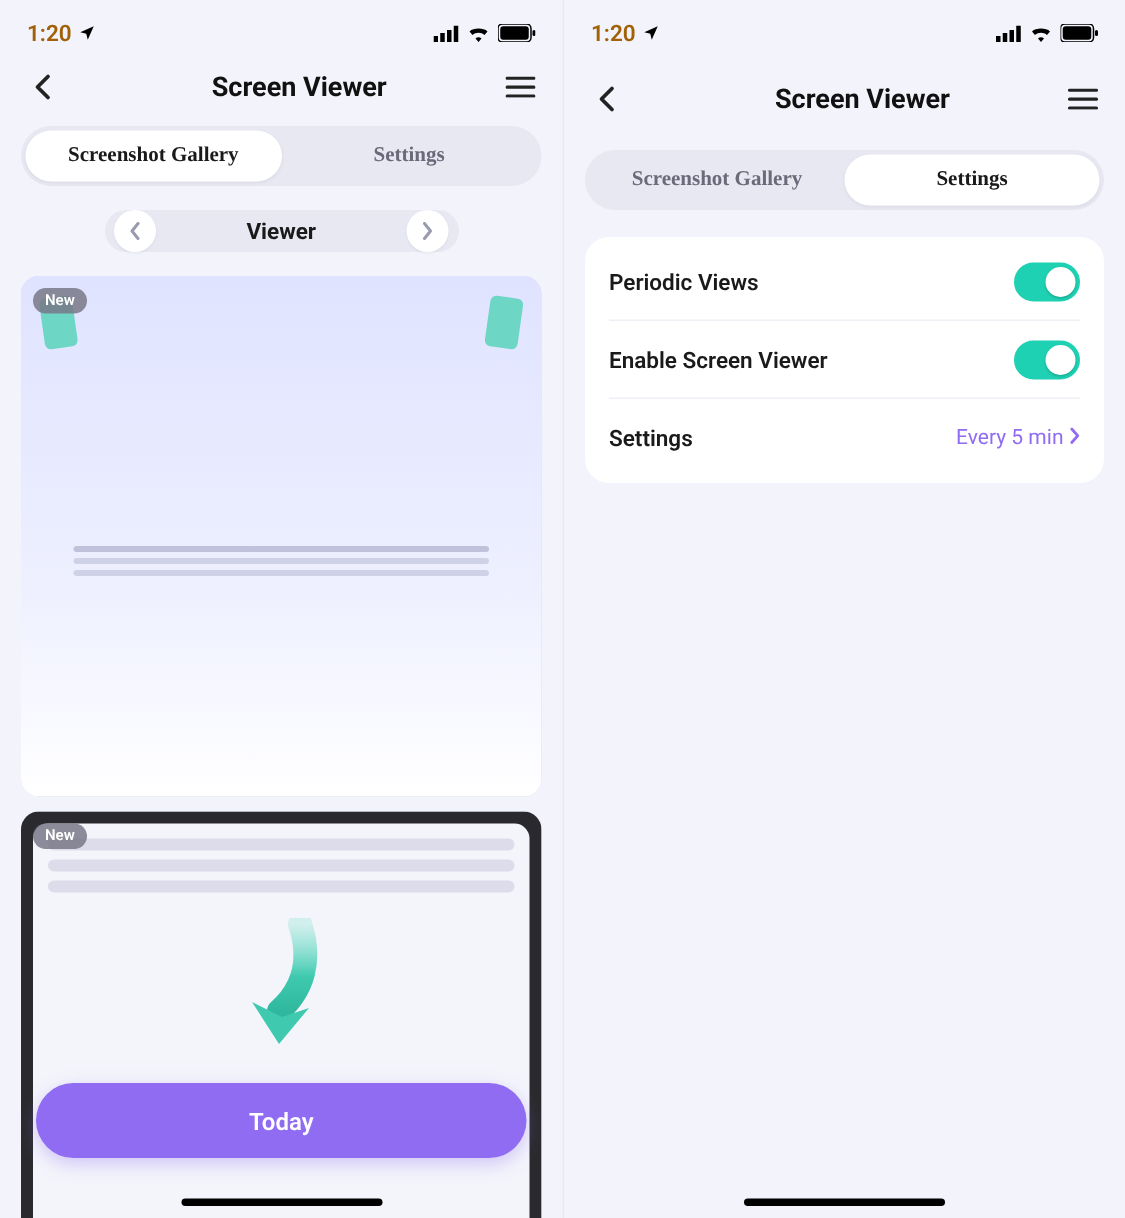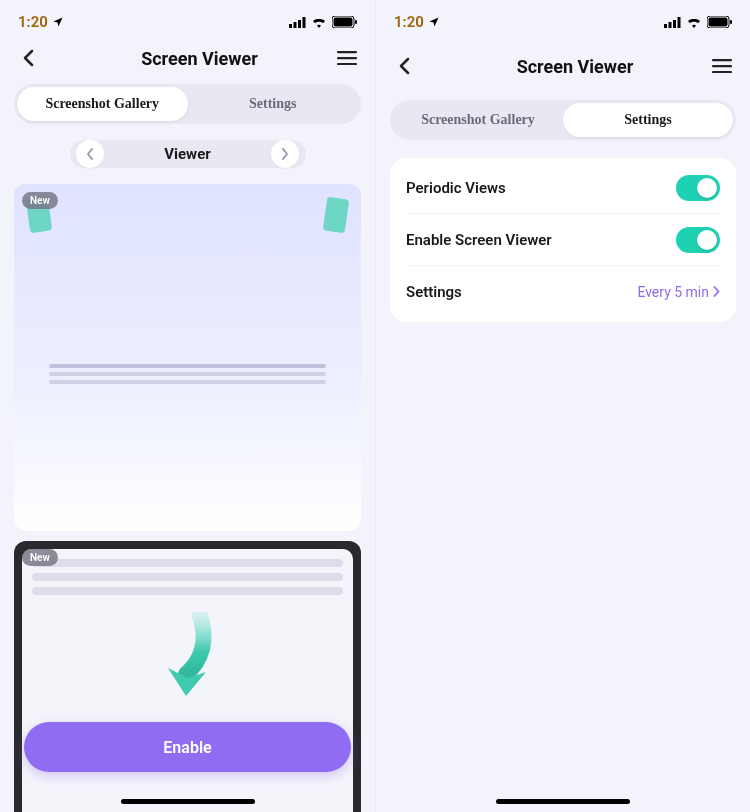--- a/index.html
+++ b/index.html
@@ -391,21 +391,21 @@
           <stop offset="0%" stop-color="#7de0cd" stop-opacity="0.3"></stop>
           <stop offset="60%" stop-color="#3fcab0"></stop>
           <stop offset="100%" stop-color="#2fb89e"></stop>
         </linearGradient>
       </defs>
       <path d="M52 4 C60 28 54 48 38 62" stroke="url(#ag)" stroke-width="16" fill="none" stroke-linecap="round"></path>
       <path d="M20 56 L38 84 L58 60 L40 66 Z" fill="#3fcab0"></path>
     </svg>
   </div>
 
-  <div class="enable-btn">Enable</div>
+  <div class="enable-btn">Today</div>
 
   <div class="home-ind"></div>
 </div>
 
 <div class="phone">
 
   <div class="status-bar">
     <div class="status-left">
       <span>1:20</span>
       <span class="cell-icon">

